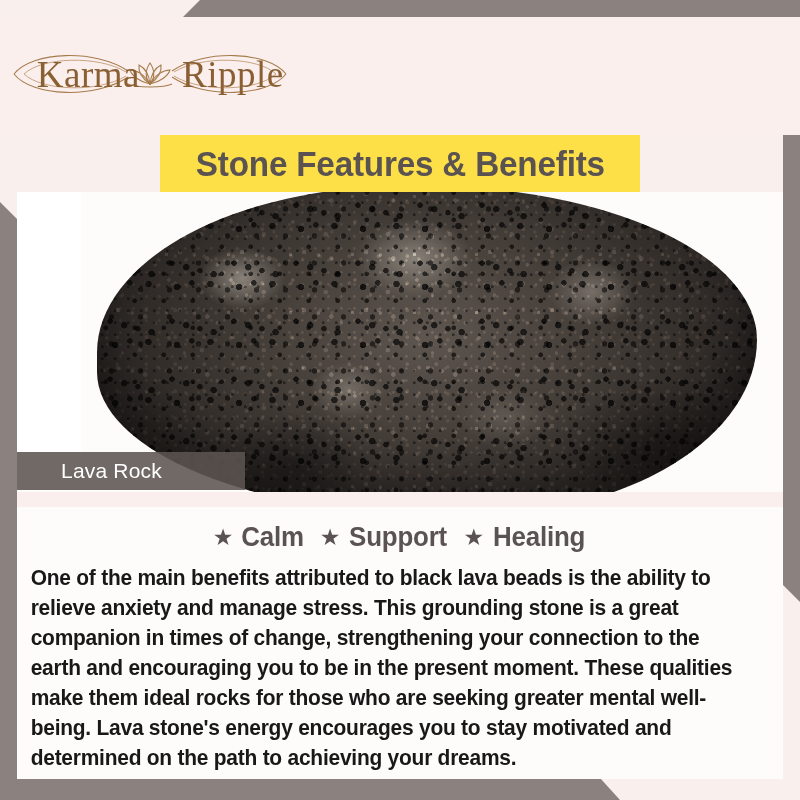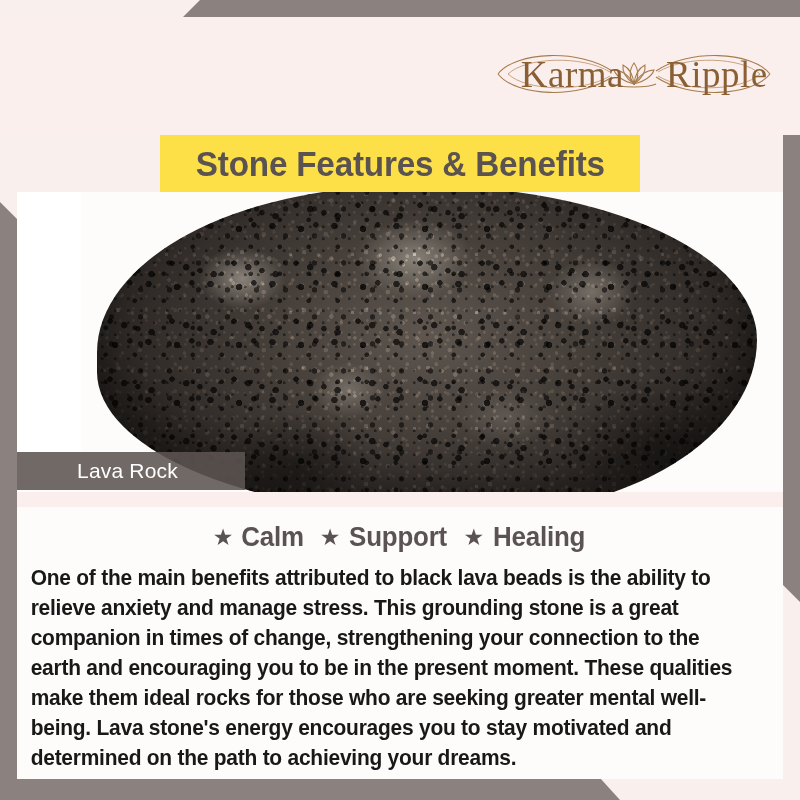--- a/index.html
+++ b/index.html
@@ -55,26 +55,26 @@
   #header {
     position: absolute;
     top: 17px; left: 0;
     width: 800px;
     height: 118px;
     background: #faefec;
   }
 
   #logo {
     position: absolute;
-    left: 0; right: 16px;
+    left: 0; right: 6px;
     top: 26px;
     height: 62px;
     display: flex;
     align-items: center;
-    justify-content: flex-end;
+    justify-content: flex-start;
   }
   #logo-svg { display: block; }
   .logo-word {
     font-family: "Liberation Serif", "DejaVu Serif", serif;
     font-size: 37px;
     letter-spacing: 0.5px;
     fill: #8a5f33;
   }
 
   
@@ -187,21 +187,21 @@
     width: 228px;
     height: 38px;
     background: rgba(92,84,81,.88);
     display: flex;
     align-items: center;
   }
   #caption-text {
     color: #ffffff;
     font-family: "Liberation Sans Narrow", "Liberation Sans", sans-serif;
     font-size: 21px;
-    padding-left: 60px;
+    padding-left: 44px;
     letter-spacing: .2px;
     white-space: nowrap;
   }
 
   
   #pink-strip {
     position: absolute;
     top: 492px;
     left: 17px;
     width: 766px;

